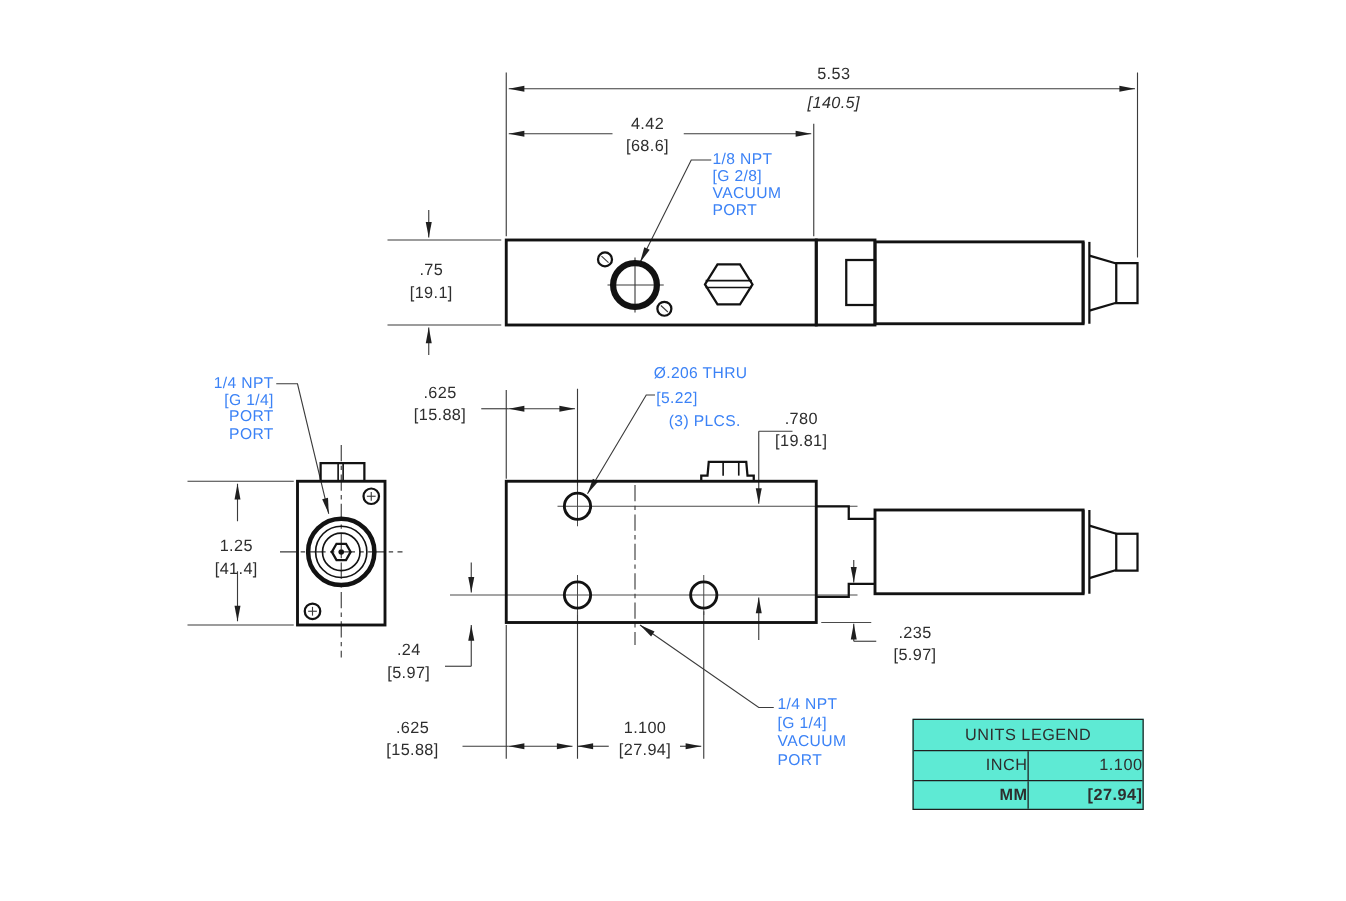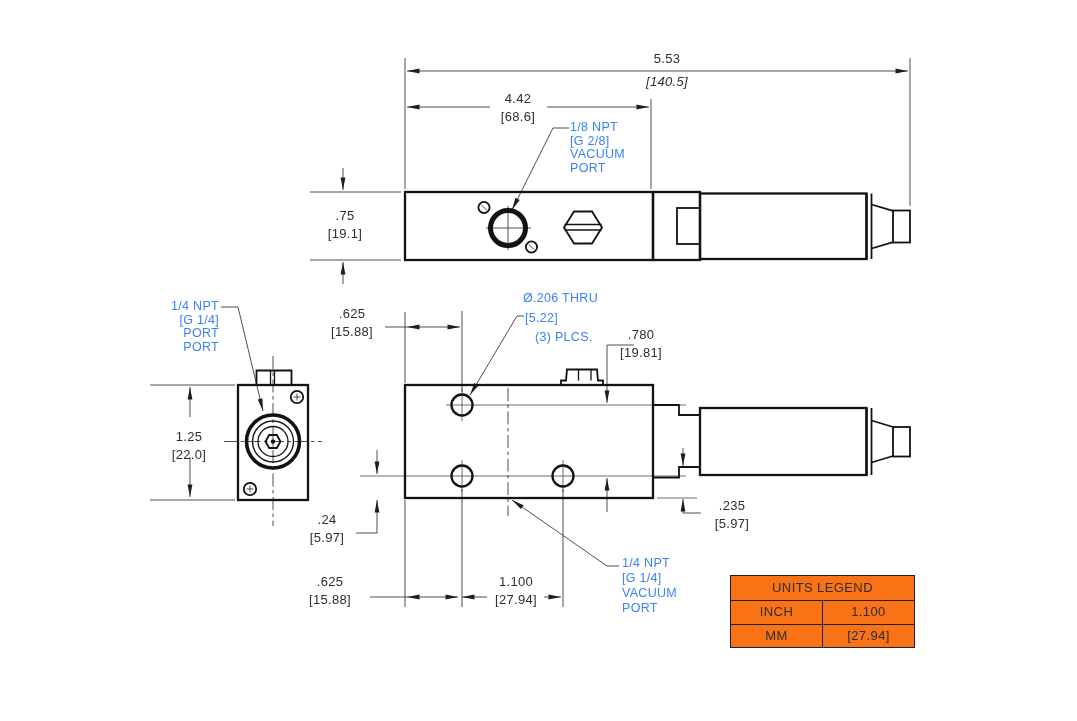--- a/index.html
+++ b/index.html
@@ -21,25 +21,25 @@
   .dim .gap{margin-top:5px;font-style:italic;}
   .note{position:absolute;color:#3b82f6;font-size:12.5px;line-height:13.5px;
         letter-spacing:.3px;white-space:nowrap;}
   .note span{display:block;}
   .note.right{text-align:right;}
   .note.vac{line-height:15px;}
   .note.holes{line-height:19.5px;}
   .note.holes span:nth-child(2){padding-left:2px;}
   .note.holes span:nth-child(3){padding-left:12px;}
   .legend{position:absolute;left:730px;top:575px;width:183px;border:1.6px solid #1f1f1f;
-          background:#f97316;color:#2e2e2e;font-size:13px;letter-spacing:.4px;}
+          background:#5eead4;color:#2e2e2e;font-size:13px;letter-spacing:.4px;}
   .lg-title{height:24px;line-height:24px;text-align:center;border-bottom:1.6px solid #1f1f1f;}
   .lg-row{display:flex;height:22.5px;line-height:22.5px;}
-  .lg-row.sep{border-top:1.6px solid #1f1f1f;}
-  .lg-cell{text-align:center;}
+  .lg-row.sep{border-top:1.6px solid #1f1f1f;font-weight:bold;}
+  .lg-cell{text-align:right;}
   .lg-cell.u{width:91px;border-right:1.6px solid #1f1f1f;}
   .lg-cell.v{flex:1;}
 </style>
 </head>
 <body>
 
 <div class="stage">
 
   <svg width="1077" height="721" viewBox="0 0 1077 721">
     <defs>
@@ -183,21 +183,21 @@
   </div>
 
   <div class="note right" style="left:150px;top:300px;width:69px">
     <span>1/4 NPT</span>
     <span>[G 1/4]</span>
     <span>PORT</span>
     <span>PORT</span>
   </div>
   <div class="dim" style="left:189px;top:428px">
     <span>1.25</span>
-    <span>[22.0]</span>
+    <span>[41.4]</span>
   </div>
 
   <div class="note holes" style="left:523px;top:289px">
     <span>Ø.206 THRU</span>
     <span>[5.22]</span>
     <span>(3) PLCS.</span>
   </div>
   <div class="dim" style="left:352px;top:305px">
     <span>.625</span>
     <span>[15.88]</span>

